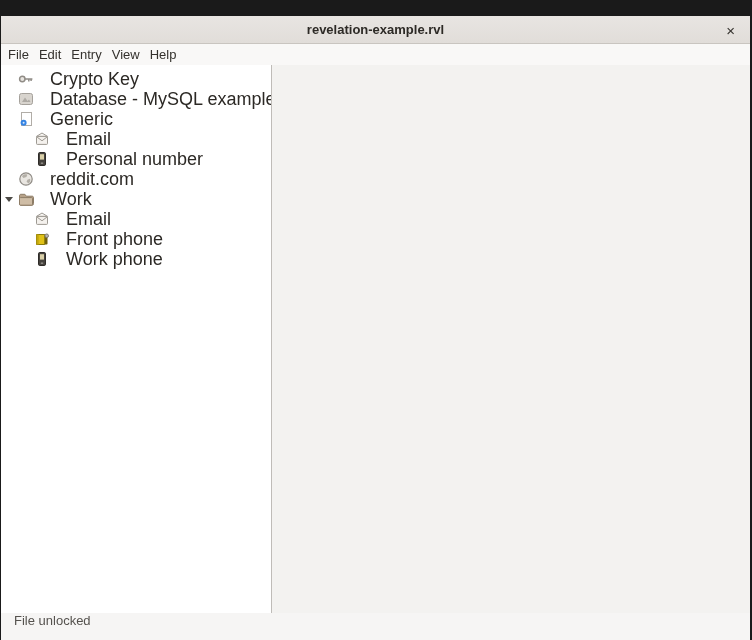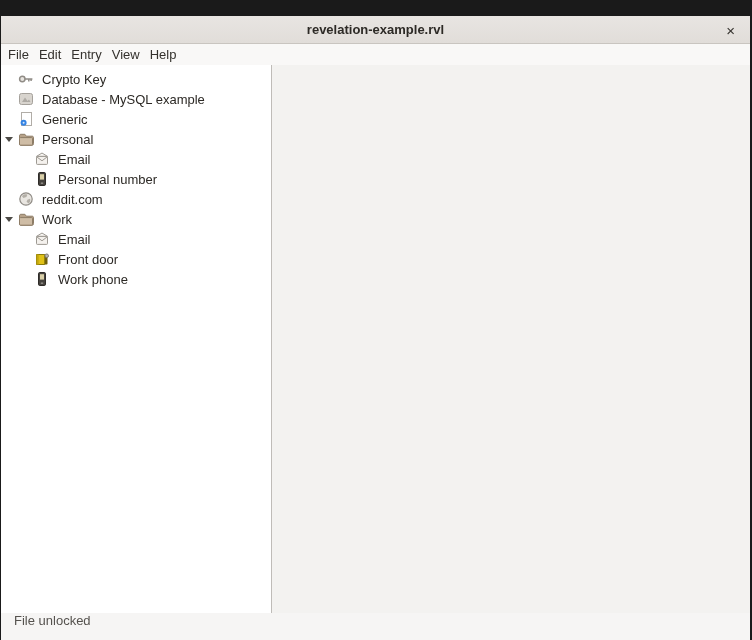--- a/index.html
+++ b/index.html
@@ -43,21 +43,21 @@
   .row{display:flex;align-items:center;height:20px;padding-left:4px;}
   .row.lvl1{padding-left:20px;}
   .exp{flex:none;width:13px;height:16px;display:flex;align-items:center;}
   .tri{
     width:0;height:0;display:block;
     border-left:4px solid transparent;border-right:4px solid transparent;
     border-top:5px solid #4c4a46;
   }
   .icon{flex:none;width:16px;height:16px;display:flex;align-items:center;justify-content:center;}
   .icon svg{display:block;}
-  .lbl{font-size:13px;color:#2c2925;margin-left:8px;white-space:nowrap;}
+  .lbl{font-size:18px;color:#2c2925;margin-left:16px;white-space:nowrap;}
   
   .statusbar{
     flex:none;height:38px;background:#f6f5f4;
     display:flex;align-items:flex-start;padding-left:13px;
     font-size:13px;color:#55524e;
   }
 </style>
 </head>
 <body>
 
@@ -106,32 +106,20 @@
         <span class="icon">
           <svg width="16" height="16" viewBox="0 0 16 16">
             <rect x="3.5" y="1.5" width="10" height="13" fill="#ffffff" stroke="#b1ada7"></rect>
             <circle cx="5.6" cy="11.8" r="3" fill="#3584e4"></circle>
             <circle cx="5.6" cy="11.8" r="1" fill="#d6e6f9"></circle>
           </svg>
         </span>
         <span class="lbl">Generic</span>
       </div>
 
-      <div class="row lvl0">
-        <span class="exp">
-            <i class="tri"></i>
-          </span>
-        <span class="icon">
-          <svg width="16" height="16" viewBox="0 0 16 16">
-            <path d="M1.5 5 c0-1.2 .5-1.7 1.6-1.7 h3.8 l1.4 1.9 h5.7 c1.1 0 1.5 .5 1.5 1.6 v5.8 c0 1.1-.4 1.6-1.5 1.6 H3.1 c-1.1 0-1.6-.5-1.6-1.6 Z" fill="#b7a289" stroke="#8d7c66"></path>
-            <rect x="1.5" y="6.6" width="13" height="7.6" rx="1" fill="#cfbda6" stroke="#8d7c66"></rect>
-          </svg>
-        </span>
-        <span class="lbl">Personal</span>
-      </div>
 
       <div class="row lvl1">
         <span class="exp"></span>
         <span class="icon">
           <svg width="16" height="16" viewBox="0 0 16 16">
             <path d="M8 2 L13.5 5.4 H2.5 Z" fill="#faf8f5" stroke="#9d9992"></path>
             <rect x="2.5" y="5.4" width="11" height="8" rx="0.8" fill="#f4f1ed" stroke="#9d9992"></rect>
             <path d="M3 6 l5 3.8 L13 6" fill="none" stroke="#9d9992"></path>
           </svg>
         </span>
@@ -190,21 +178,21 @@
       <div class="row lvl1">
         <span class="exp"></span>
         <span class="icon">
           <svg width="16" height="16" viewBox="0 0 16 16">
             <rect x="2.5" y="3.5" width="11" height="10" rx="0.8" fill="#6e5f08"></rect>
             <path d="M2.5 3.5 h8.2 v10 h-8.2 Z" fill="#e0c117" stroke="#8a7a0a"></path>
             <path d="M2.5 3.5 h2.2 v10 h-2.2 Z" fill="#c2a60f"></path>
             <circle cx="12.7" cy="4.8" r="1.8" fill="#b8b5b0" stroke="#7c7974"></circle>
           </svg>
         </span>
-        <span class="lbl">Front door</span>
+        <span class="lbl">Front phone</span>
       </div>
 
 
       <div class="row lvl1">
         <span class="exp"></span>
         <span class="icon">
           <svg width="16" height="16" viewBox="0 0 16 16">
             <rect x="4.5" y="1.5" width="7" height="13" rx="1.2" fill="#45423e" stroke="#2e2b28"></rect>
             <rect x="6" y="3.2" width="4" height="5.4" fill="#d9cfa8"></rect>
             <rect x="6.8" y="11.4" width="2.4" height="1.6" fill="#8a8681"></rect>

